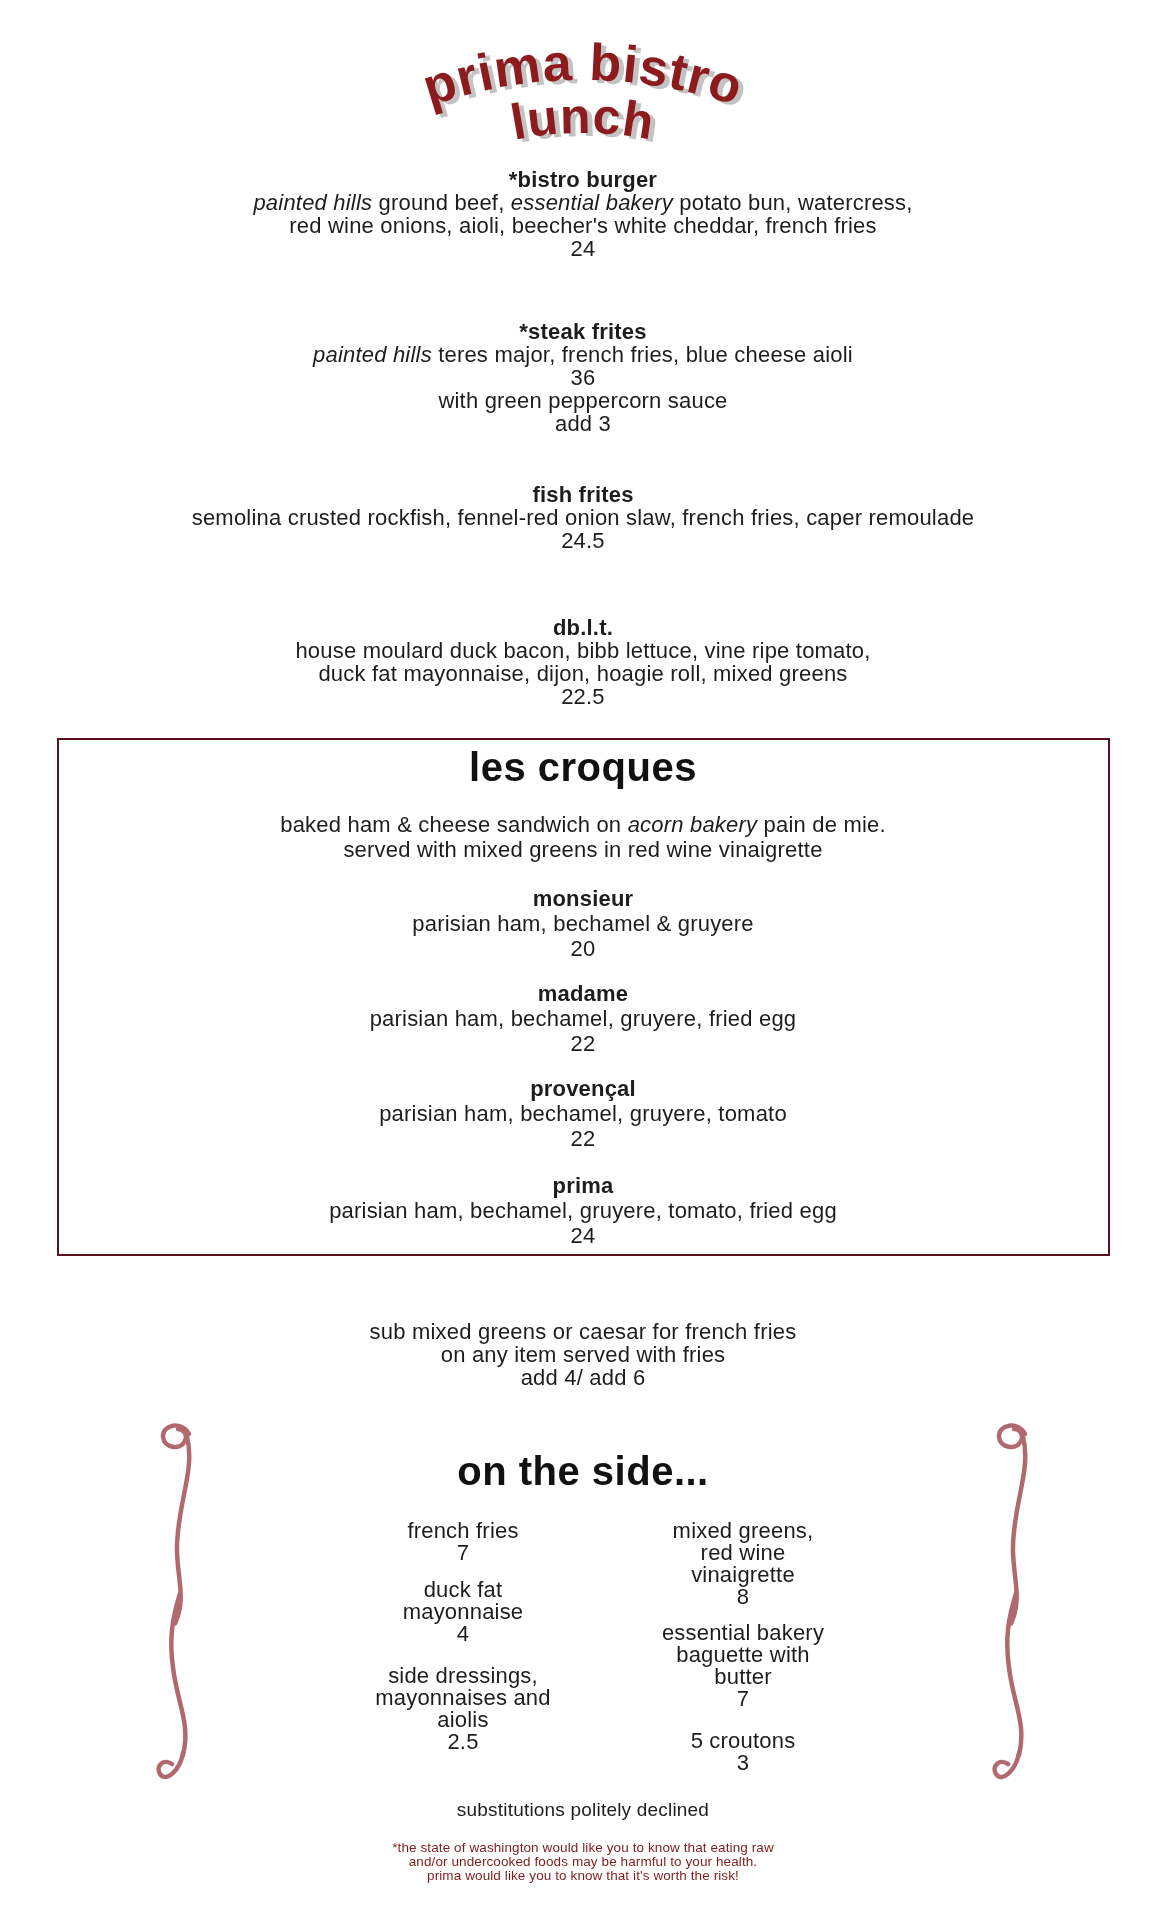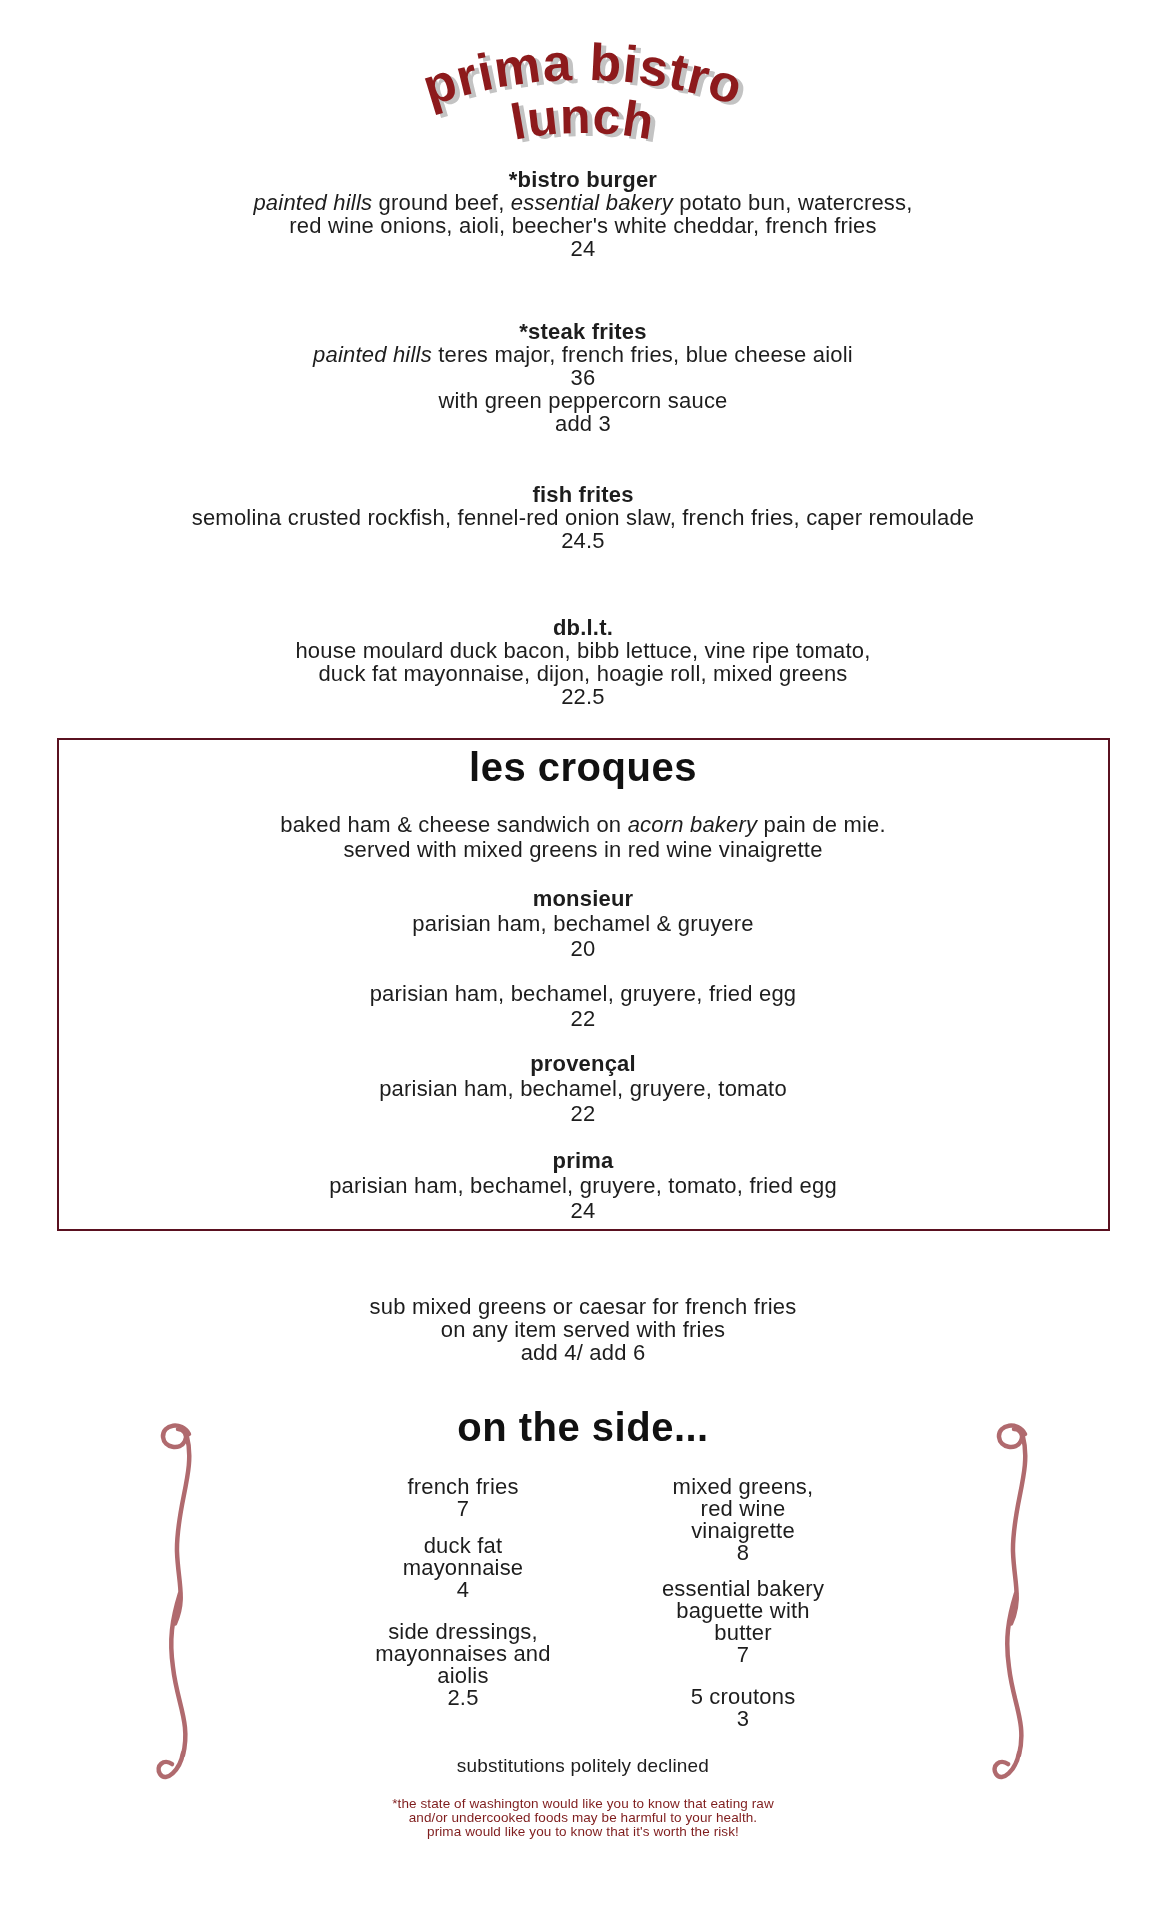--- a/index.html
+++ b/index.html
@@ -119,20 +119,21 @@
       <div class="croque-line">served with mixed greens in red wine vinaigrette</div>
     </div>
 
     <div style="margin-top:24px;">
       <div class="croque-name">monsieur</div>
       <div class="croque-line">parisian ham, bechamel &amp; gruyere</div>
       <div class="croque-line">20</div>
     </div>
 
     <div style="margin-top:20px;">
+      <div class="croque-name">madame</div>
       <div class="croque-line">parisian ham, bechamel, gruyere, fried egg</div>
       <div class="croque-line">22</div>
     </div>
 
     <div style="margin-top:20px;">
       <div class="croque-name">provençal</div>
       <div class="croque-line">parisian ham, bechamel, gruyere, tomato</div>
       <div class="croque-line">22</div>
     </div>
 
@@ -142,21 +143,21 @@
       <div class="croque-line">24</div>
     </div>
   </div>
 
   <div style="margin-top:64px;">
     <div class="line">sub mixed greens or caesar for french fries</div>
     <div class="line">on any item served with fries</div>
     <div class="line">add 4/ add 6</div>
   </div>
 
-  <div class="section-heading" style="margin-top:40px;">on the side...</div>
+  <div class="section-heading" style="margin-top:59px;">on the side...</div>
 
   <div class="cols">
     <div class="col">
       <div>
         <div class="line">french fries</div>
         <div class="line">7</div>
       </div>
       <div style="margin-top:15px;">
         <div class="line">duck fat</div>
         <div class="line">mayonnaise</div>

